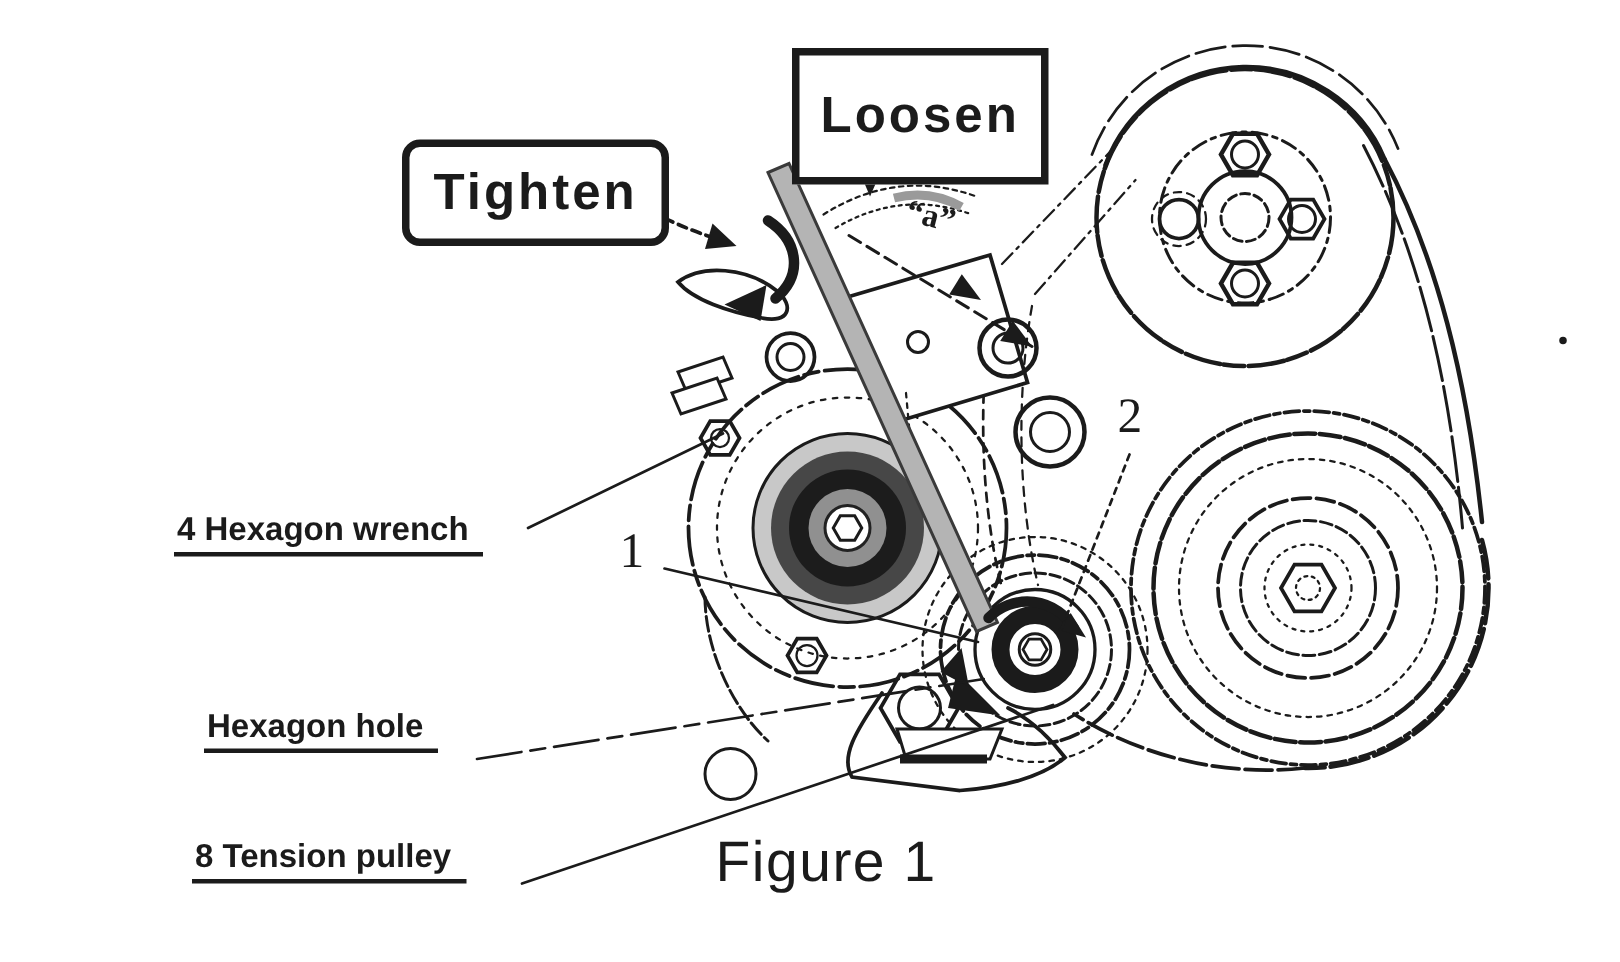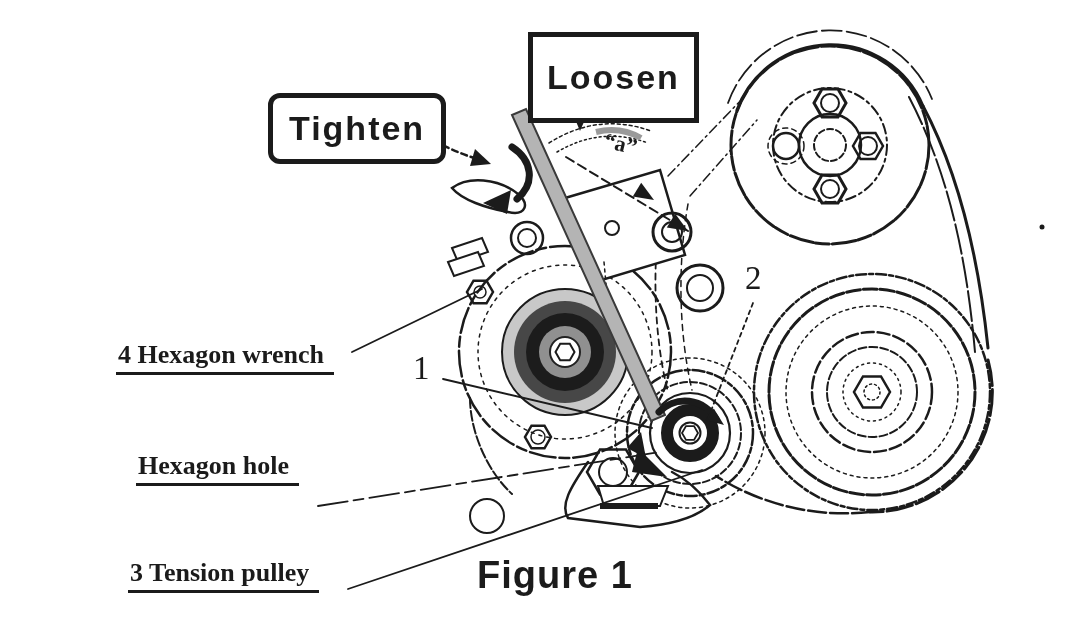--- a/index.html
+++ b/index.html
@@ -17,43 +17,43 @@
 
   .box-label {
     position:absolute; border:5px solid var(--ink,#1b1b1b); background:#fff;
     font-size:34px; font-weight:700; letter-spacing:2px; line-height:1.08;
     color:var(--ink,#1b1b1b); white-space:nowrap;
   }
   .box-tighten { left:268px; top:93px; padding:12px 16px;border-radius:12px; }
   .box-loosen  { left:528px; top:32px; padding:22px 14px; }
 
   .serif-label {
-    position:absolute; font-family:Liberation Serif, serif; font-weight:700;
-    font-size:26px; color:var(--ink,#1b1b1b); white-space:nowrap;
+    position:absolute; font-family:Liberation Sans, sans-serif; font-weight:700;
+    font-size:22px; color:var(--ink,#1b1b1b); white-space:nowrap;
     border-bottom:3px solid var(--ink,#1b1b1b); padding:0 10px 2px 2px;
   }
   .lbl-wrench  { left:116px; top:340px; }
-  .lbl-hole    { left:136px; top:451px; }
+  .lbl-hole    { left:136px; top:471px; }
   .lbl-tension { left:128px; top:558px; }
 
   .num-label {
     position:absolute; font-family:"Liberation Serif", serif;
     font-size:33px; font-weight:400; color:var(--ink,#1b1b1b);
   }
   .num-1 { left:413px; top:350px; }
   .num-2 { left:745px; top:260px; }
 
   .dim-label {
     position:absolute; left:604px; top:131px;
     font-family:"Liberation Serif", serif; font-size:22px; font-weight:700;
     transform:rotate(14deg); color:var(--ink,#1b1b1b);
   }
   .caption {
     position:absolute; left:477px; top:554px;
-    font-size:38px; font-weight:700; letter-spacing:1px; color:var(--ink,#1b1b1b);
+    font-size:38px; font-weight:400; letter-spacing:1px; color:var(--ink,#1b1b1b);
   }
 </style>
 </head>
 <body>
 
 <div class="canvas">
 
   <svg class="draw" width="1080" height="641" viewBox="0 0 1080 641">
 
     <g>
@@ -188,16 +188,16 @@
   <div class="dim-label">“a”</div>
 
   <div class="num-label num-1">1</div>
 
   <div class="num-label num-2">2</div>
 
   <div class="serif-label lbl-wrench">4 Hexagon wrench</div>
 
   <div class="serif-label lbl-hole">Hexagon hole</div>
 
-  <div class="serif-label lbl-tension">3 Tension pulley</div>
+  <div class="serif-label lbl-tension">8 Tension pulley</div>
 
   <div class="caption">Figure 1</div>
 </div>
 
 </body></html>

